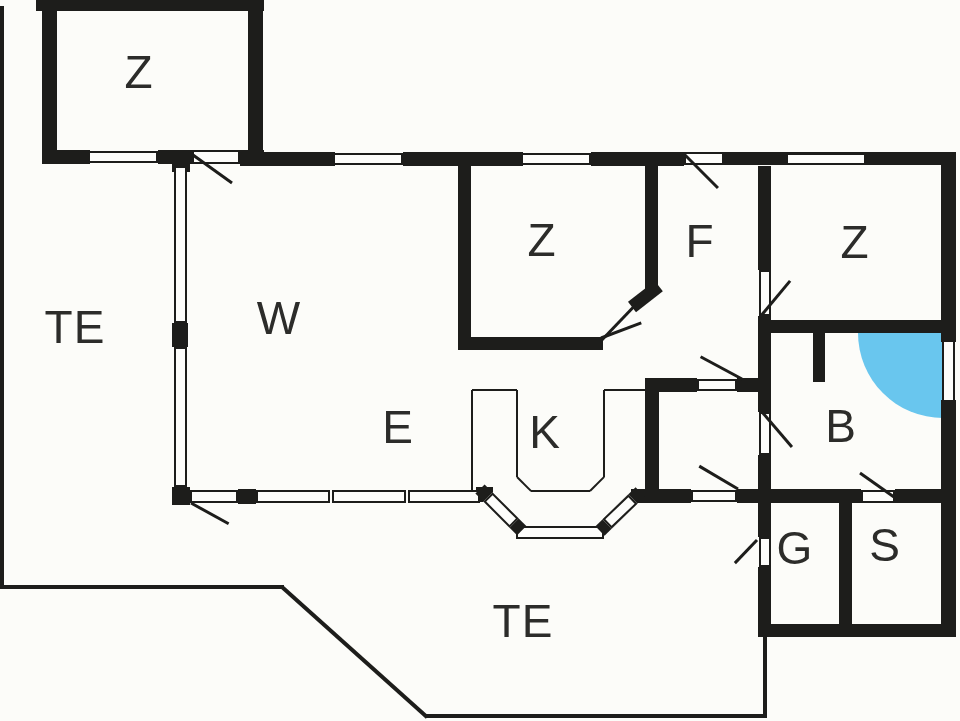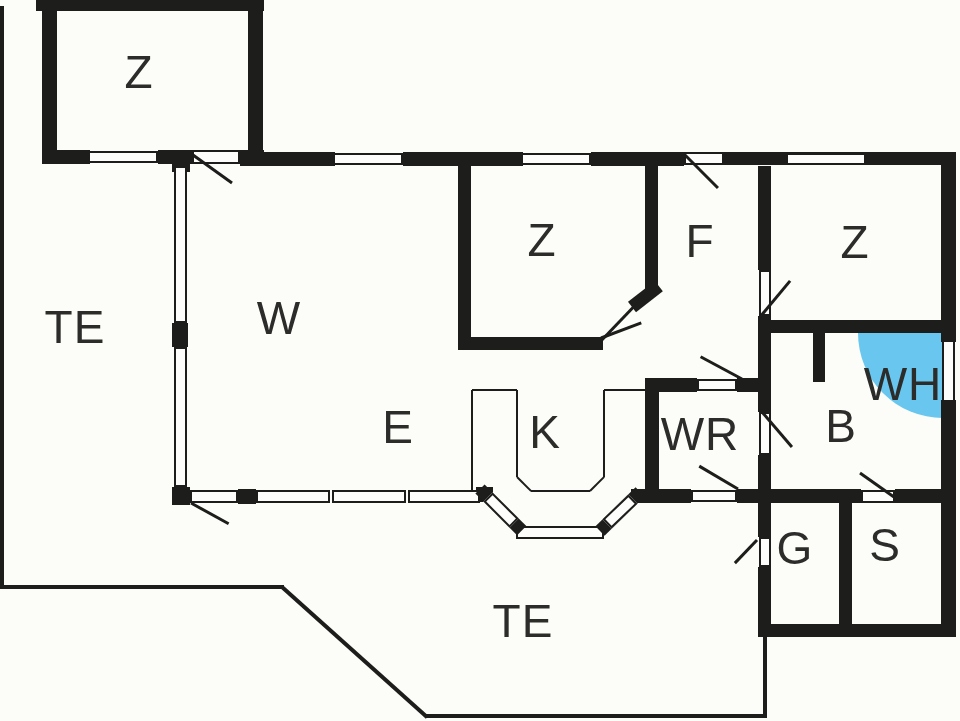--- a/index.html
+++ b/index.html
@@ -113,21 +113,19 @@
     <div class="abs counter" style="left: 590px; top: 491px; width: 19.799px; height: 2px; transform-origin: 0px 0px; transform: rotate(-0.785398rad) translateY(-1px);"></div>
     <div class="abs counter" style="left: 604px; top: 477px; width: 87px; height: 2px; transform-origin: 0px 0px; transform: rotate(-1.5708rad) translateY(-1px);"></div>
     <div class="abs counter" style="left: 604px; top: 390px; width: 44px; height: 2px; transform-origin: 0px 0px; transform: rotate(0rad) translateY(-1px);"></div>
     <div class="abs counter" style="left: 648px; top: 390px; width: 100px; height: 2px; transform-origin: 0px 0px; transform: rotate(1.5708rad) translateY(-1px);"></div>
     <div class="abs room-label" style="left: 139px; top: 72px;">Z</div>
     <div class="abs room-label" style="left: 75px; top: 327px;">TE</div>
     <div class="abs room-label" style="left: 279px; top: 318px;">W</div>
     <div class="abs room-label" style="left: 542px; top: 240px;">Z</div>
     <div class="abs room-label" style="left: 700px; top: 241px;">F</div>
     <div class="abs room-label" style="left: 855px; top: 242px;">Z</div>
-    <div class="abs room-label" style="left: 903px; top: 384px;">WH</div>
     <div class="abs room-label" style="left: 841px; top: 426px;">B</div>
-    <div class="abs room-label" style="left: 700px; top: 434px;">WR</div>
     <div class="abs room-label" style="left: 398px; top: 427px;">E</div>
     <div class="abs room-label" style="left: 545px; top: 432px;">K</div>
     <div class="abs room-label" style="left: 795px; top: 548px;">G</div>
     <div class="abs room-label" style="left: 885px; top: 545px;">S</div>
     <div class="abs room-label" style="left: 523px; top: 621px;">TE</div>
   </div>
 
 </body></html>

